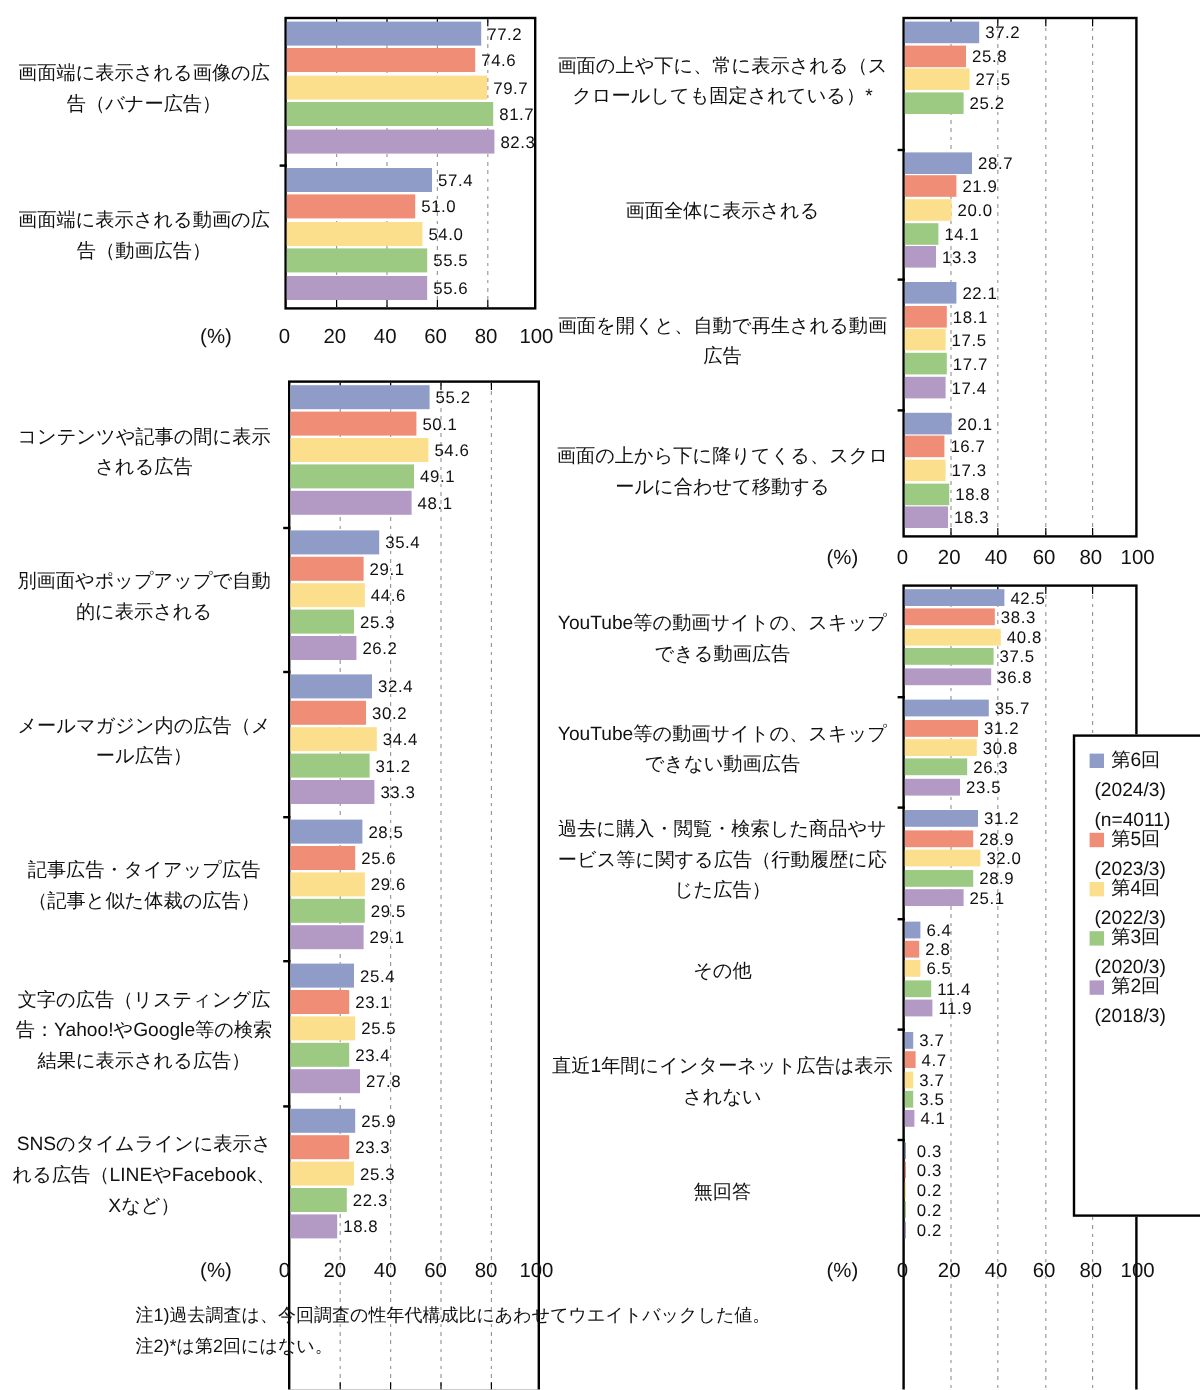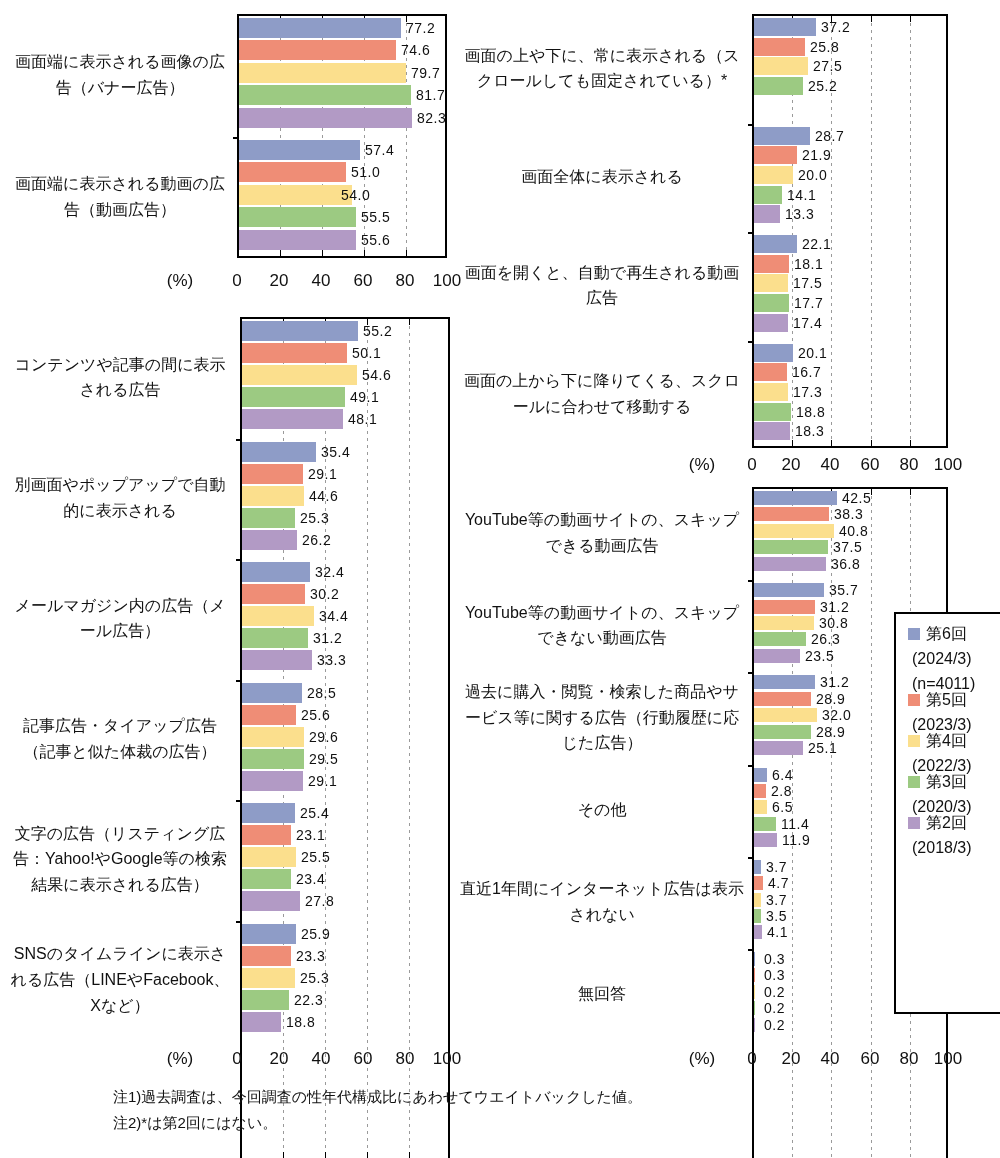--- a/index.html
+++ b/index.html
@@ -80,21 +80,21 @@
         <div class="bar-value" style="left: 172px; top: 57px;">79.7</div>
         <div class="bar" style="left: 0px; top: 69px; width: 172px; height: 20px; background: rgb(156, 202, 130);"></div>
         <div class="bar-value" style="left: 177px; top: 79px;">81.7</div>
         <div class="bar" style="left: 0px; top: 92px; width: 173px; height: 20px; background: rgb(178, 154, 197);"></div>
         <div class="bar-value" style="left: 178px; top: 102px;">82.3</div>
         <div class="bar" style="left: 0px; top: 124px; width: 121px; height: 20px; background: rgb(142, 156, 199);"></div>
         <div class="bar-value" style="left: 126px; top: 134px;">57.4</div>
         <div class="bar" style="left: 0px; top: 146px; width: 107px; height: 20px; background: rgb(239, 141, 118);"></div>
         <div class="bar-value" style="left: 112px; top: 156px;">51.0</div>
         <div class="bar" style="left: 0px; top: 169px; width: 113px; height: 20px; background: rgb(251, 223, 141);"></div>
-        <div class="bar-value" style="left: 102px; top: 179px; text-align: right;">54.0</div>
+        <div class="bar-value" style="left: 118px; top: 179px; text-align: right;">54.0</div>
         <div class="bar" style="left: 0px; top: 191px; width: 117px; height: 20px; background: rgb(156, 202, 130);"></div>
         <div class="bar-value" style="left: 122px; top: 201px;">55.5</div>
         <div class="bar" style="left: 0px; top: 214px; width: 117px; height: 20px; background: rgb(178, 154, 197);"></div>
         <div class="bar-value" style="left: 122px; top: 224px;">55.6</div>
       </div>
       <div class="axis" style="left: 237px; top: 268px; width: 210px;">
         <span style="left: 0px;">0</span>
         <span style="left: 42px;">20</span>
         <span style="left: 84px;">40</span>
         <span style="left: 126px;">60</span>

